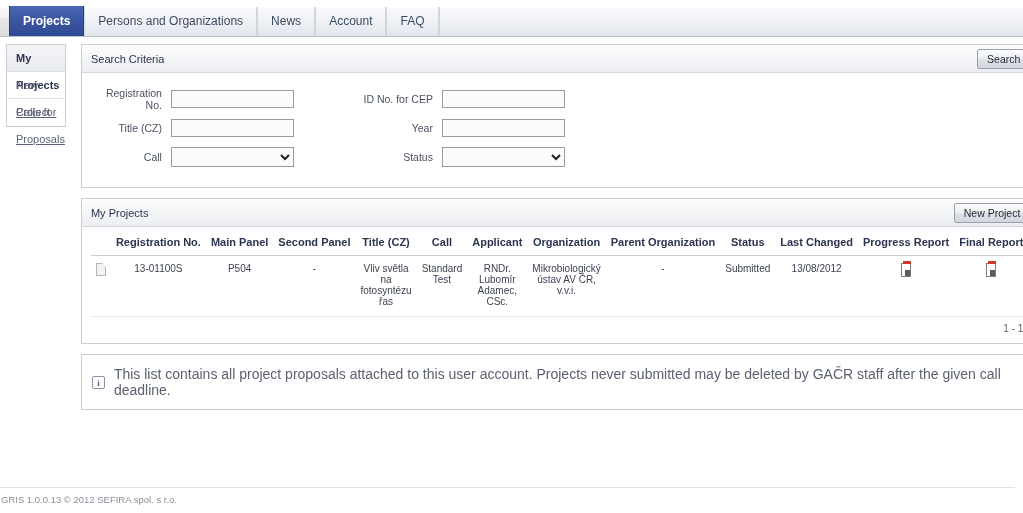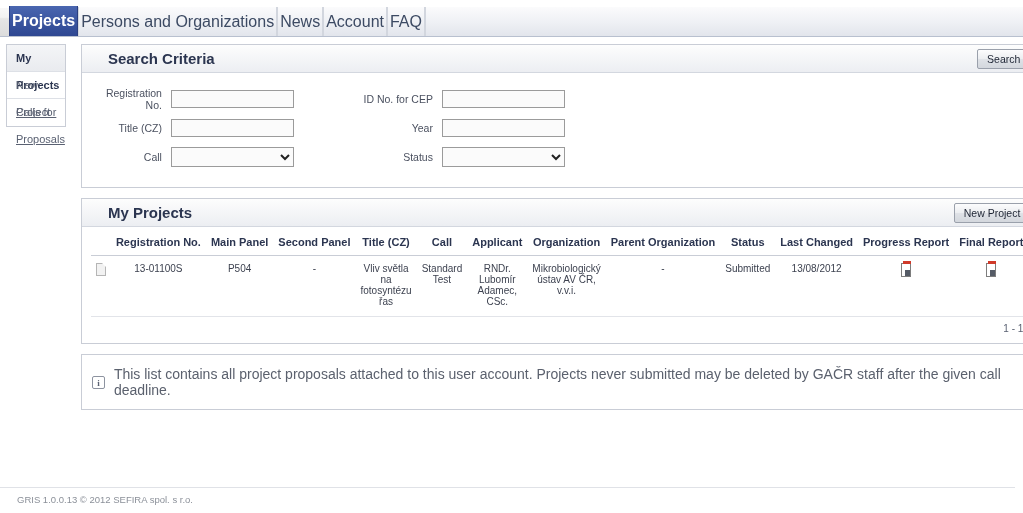--- a/index.html
+++ b/index.html
@@ -24,22 +24,22 @@
     position:relative;
   }
   #topnav::after{
     content:"";position:absolute;left:0;right:0;top:0;height:8px;background:#ffffff;
   }
   .tab {
     position:relative;
     z-index:2;
     height:29px;
     line-height:29px;
-    padding:0 2px;
-    font-size:16px;
+    padding:0 13px;
+    font-size:12px;
     color:#3c4a63;
     border-left:1px solid #d2d6de;
     border-right:1px solid #d2d6de;
     background:linear-gradient(to bottom,#fbfbfc 0%,#eef0f4 55%,#e2e5ec 100%);
     white-space:nowrap;
     cursor:pointer;
     margin-top:44px;
   }
   .tab.active {
     background:linear-gradient(to bottom,#4a66b0 0%,#3a55a0 52%,#2f4892 100%);
@@ -92,21 +92,21 @@
   }
   .panel-head{
     height:28px;
     display:flex;
     align-items:center;
     justify-content:space-between;
     padding:0 7px 0 9px;
     background:linear-gradient(to bottom,#fdfdfd,#eceef2);
     border-bottom:1px solid #d3d7df;
   }
-  .panel-title{ font-size:15px; font-weight:bold; color:#2b3550;margin-left:17px; }
+  .panel-title{ font-size:11px; font-weight:normal; color:#2b3550; }
 
   .btn{
     font-family:"Liberation Sans", sans-serif;
     font-size:10.5px;
     color:#1d2433;
     padding:3px 9px;
     border:1px solid #9aa0ab;
     border-radius:2px;
     background:linear-gradient(to bottom,#fcfcfd 0%,#eceef1 48%,#dfe2e7 52%,#d3d7dd 100%);
     cursor:pointer;
@@ -232,21 +232,21 @@
 
   
   #footer{
     position:absolute;
     left:0; right:8px; bottom:0;
     height:26px;
     border-top:1px solid #e0e2e7;
     background:#ffffff;
     font-size:9.5px;
     color:#8b9099;
-    padding:6px 0 0 17px;
+    padding:6px 0 0 1px;
   }
 </style>
 </head>
 <body>
 
 <div id="topnav">
   <div class="tab active"><span>Projects</span></div>
   <div class="tab"><span>Persons and Organizations</span></div>
   <div class="tab"><span>News</span></div>
   <div class="tab"><span>Account</span></div>

